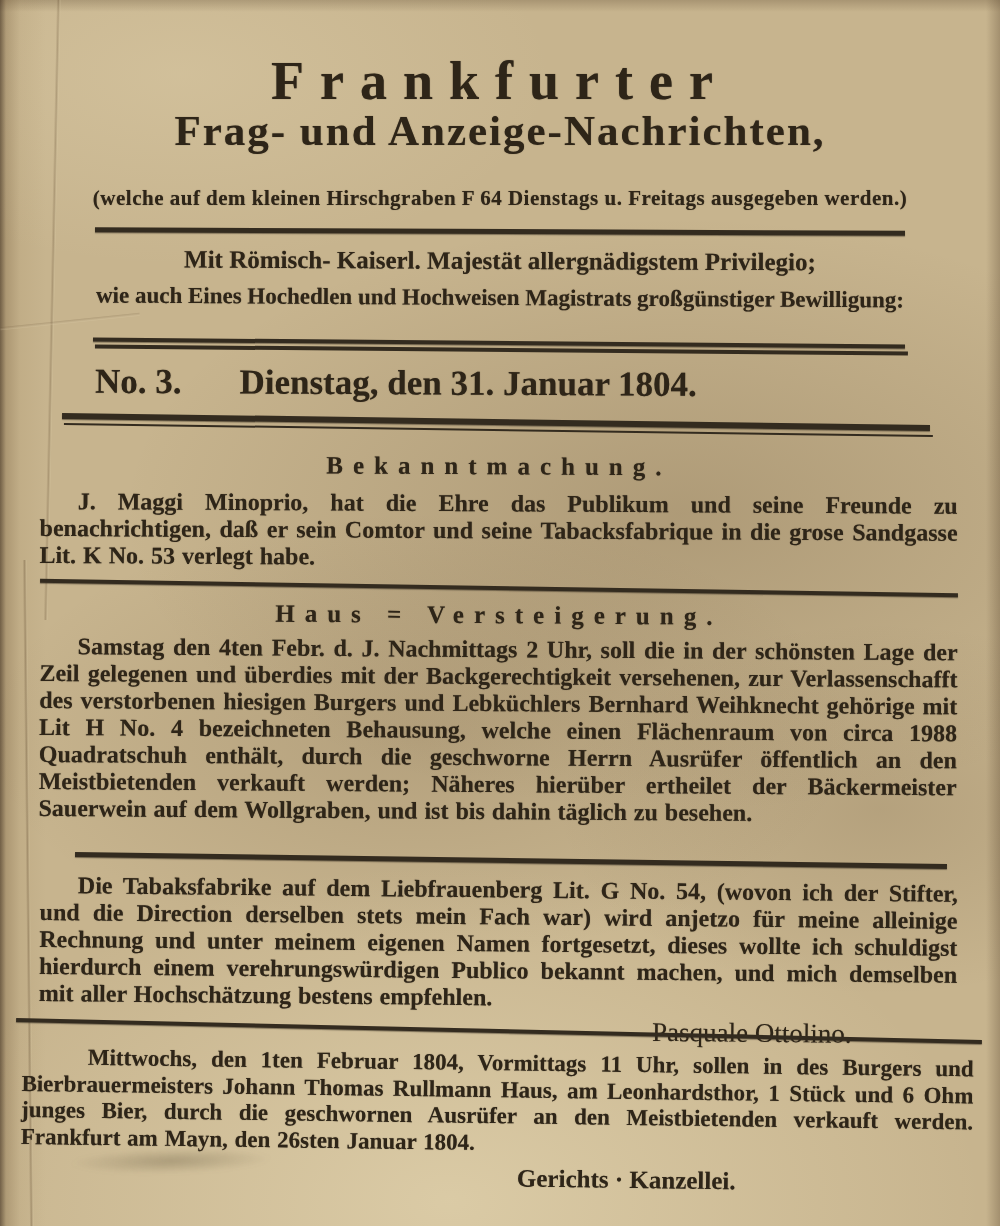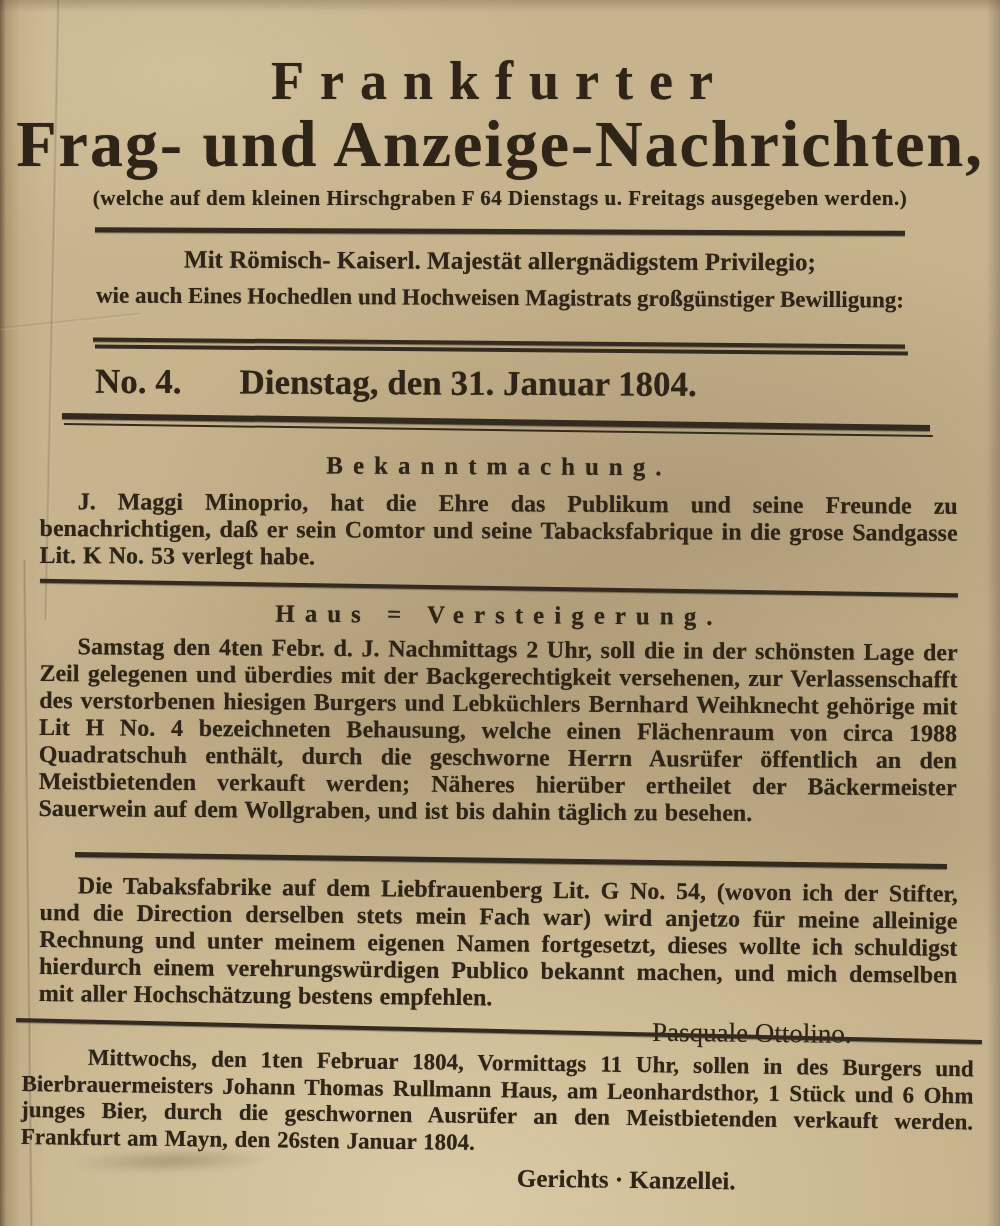--- a/index.html
+++ b/index.html
@@ -19,21 +19,21 @@
       radial-gradient(620px 320px at 18% 6%, rgba(232,218,182,0.30), rgba(232,218,182,0) 60%),
       #c7b48e;
   }
   .crease{position:absolute;pointer-events:none;}
   .crease.v1{left:50px;top:0;width:4px;height:620px;background:linear-gradient(to right,rgba(90,68,42,0) 0,rgba(90,68,42,0.25) 50%,rgba(222,208,170,0.35) 100%);transform:rotate(1.2deg);}
   .crease.v2{left:26px;top:560px;width:4px;height:666px;background:linear-gradient(to right,rgba(90,68,42,0) 0,rgba(90,68,42,0.3) 50%,rgba(222,208,170,0.3) 100%);transform:rotate(-0.6deg);}
   .crease.h1{left:0;top:320px;width:140px;height:3px;background:linear-gradient(to bottom,rgba(90,68,42,0.2),rgba(230,215,180,0.25));transform:rotate(-6deg);}
 
   .txt{position:absolute;font-weight:bold;text-shadow:0 0 1px rgba(46,37,24,0.55);}
   .title1{top:42px;left:0;width:100%;text-align:center;font-size:54px;letter-spacing:16px;margin-top:8px;}
-  .title2{top:106px;left:0;width:100%;text-align:center;font-size:66px;letter-spacing:2px;}
+  .title2{top:106px;left:0;width:100%;text-align:center;font-size:43px;letter-spacing:2px;}
   .subtitle{top:186px;left:0;width:100%;text-align:center;font-size:21px;letter-spacing:0.5px;}
   .priv1{top:247px;left:0;width:100%;text-align:center;font-size:25px;transform:rotate(0.25deg);}
   .priv2{top:285px;left:0;width:100%;text-align:center;font-size:23px;transform:rotate(0.35deg);}
   .issue{top:364px;left:95px;width:840px;font-size:35px;display:flex;gap:58px;transform:rotate(0.3deg);}
   .sec-heading{text-align:center;font-size:25px;letter-spacing:10px;}
   .para{text-align:justify;font-size:24px;line-height:27px;text-indent:38px;word-spacing:1px;}
   .sig{font-size:27px;font-weight:normal;text-shadow:0 0 1px rgba(46,37,24,0.4);}
 
   .rule{position:absolute;background:#332b1f;box-shadow:0 1px 1px rgba(51,43,31,0.5);}
   .rule.dbl::after{content:"";position:absolute;left:2px;right:-3px;background:#332b1f;}
@@ -74,21 +74,21 @@
   <div class="txt subtitle">(welche auf dem kleinen Hirschgraben F 64 Dienstags u. Freitags ausgegeben werden.)</div>
 
   <div class="rule" id="rule-subtitle"></div>
 
   <div class="txt priv1">Mit Römisch- Kaiserl. Majestät allergnädigstem Privilegio;</div>
   <div class="txt priv2">wie auch Eines Hochedlen und Hochweisen Magistrats großgünstiger Bewilligung:</div>
 
   <div class="rule dbl" id="rule-privilege"></div>
 
   <div class="txt issue">
-    <span>No. 4.</span>
+    <span>No. 3.</span>
     <span>Dienstag, den 31. Januar 1804.</span>
   </div>
 
   <div class="rule dbl" id="rule-issue"></div>
 
   <div id="sec-bekanntmachung">
     <div class="txt sec-heading" style="position:static;">Bekanntmachung.</div>
     <div class="txt para" style="position:static;">J. Maggi Minoprio, hat die Ehre das Publikum und seine Freunde zu benachrichtigen, daß er sein Comtor und seine Tabacksfabrique in die grose Sandgasse Lit. K No. 53 verlegt habe.</div>
   </div>
 

